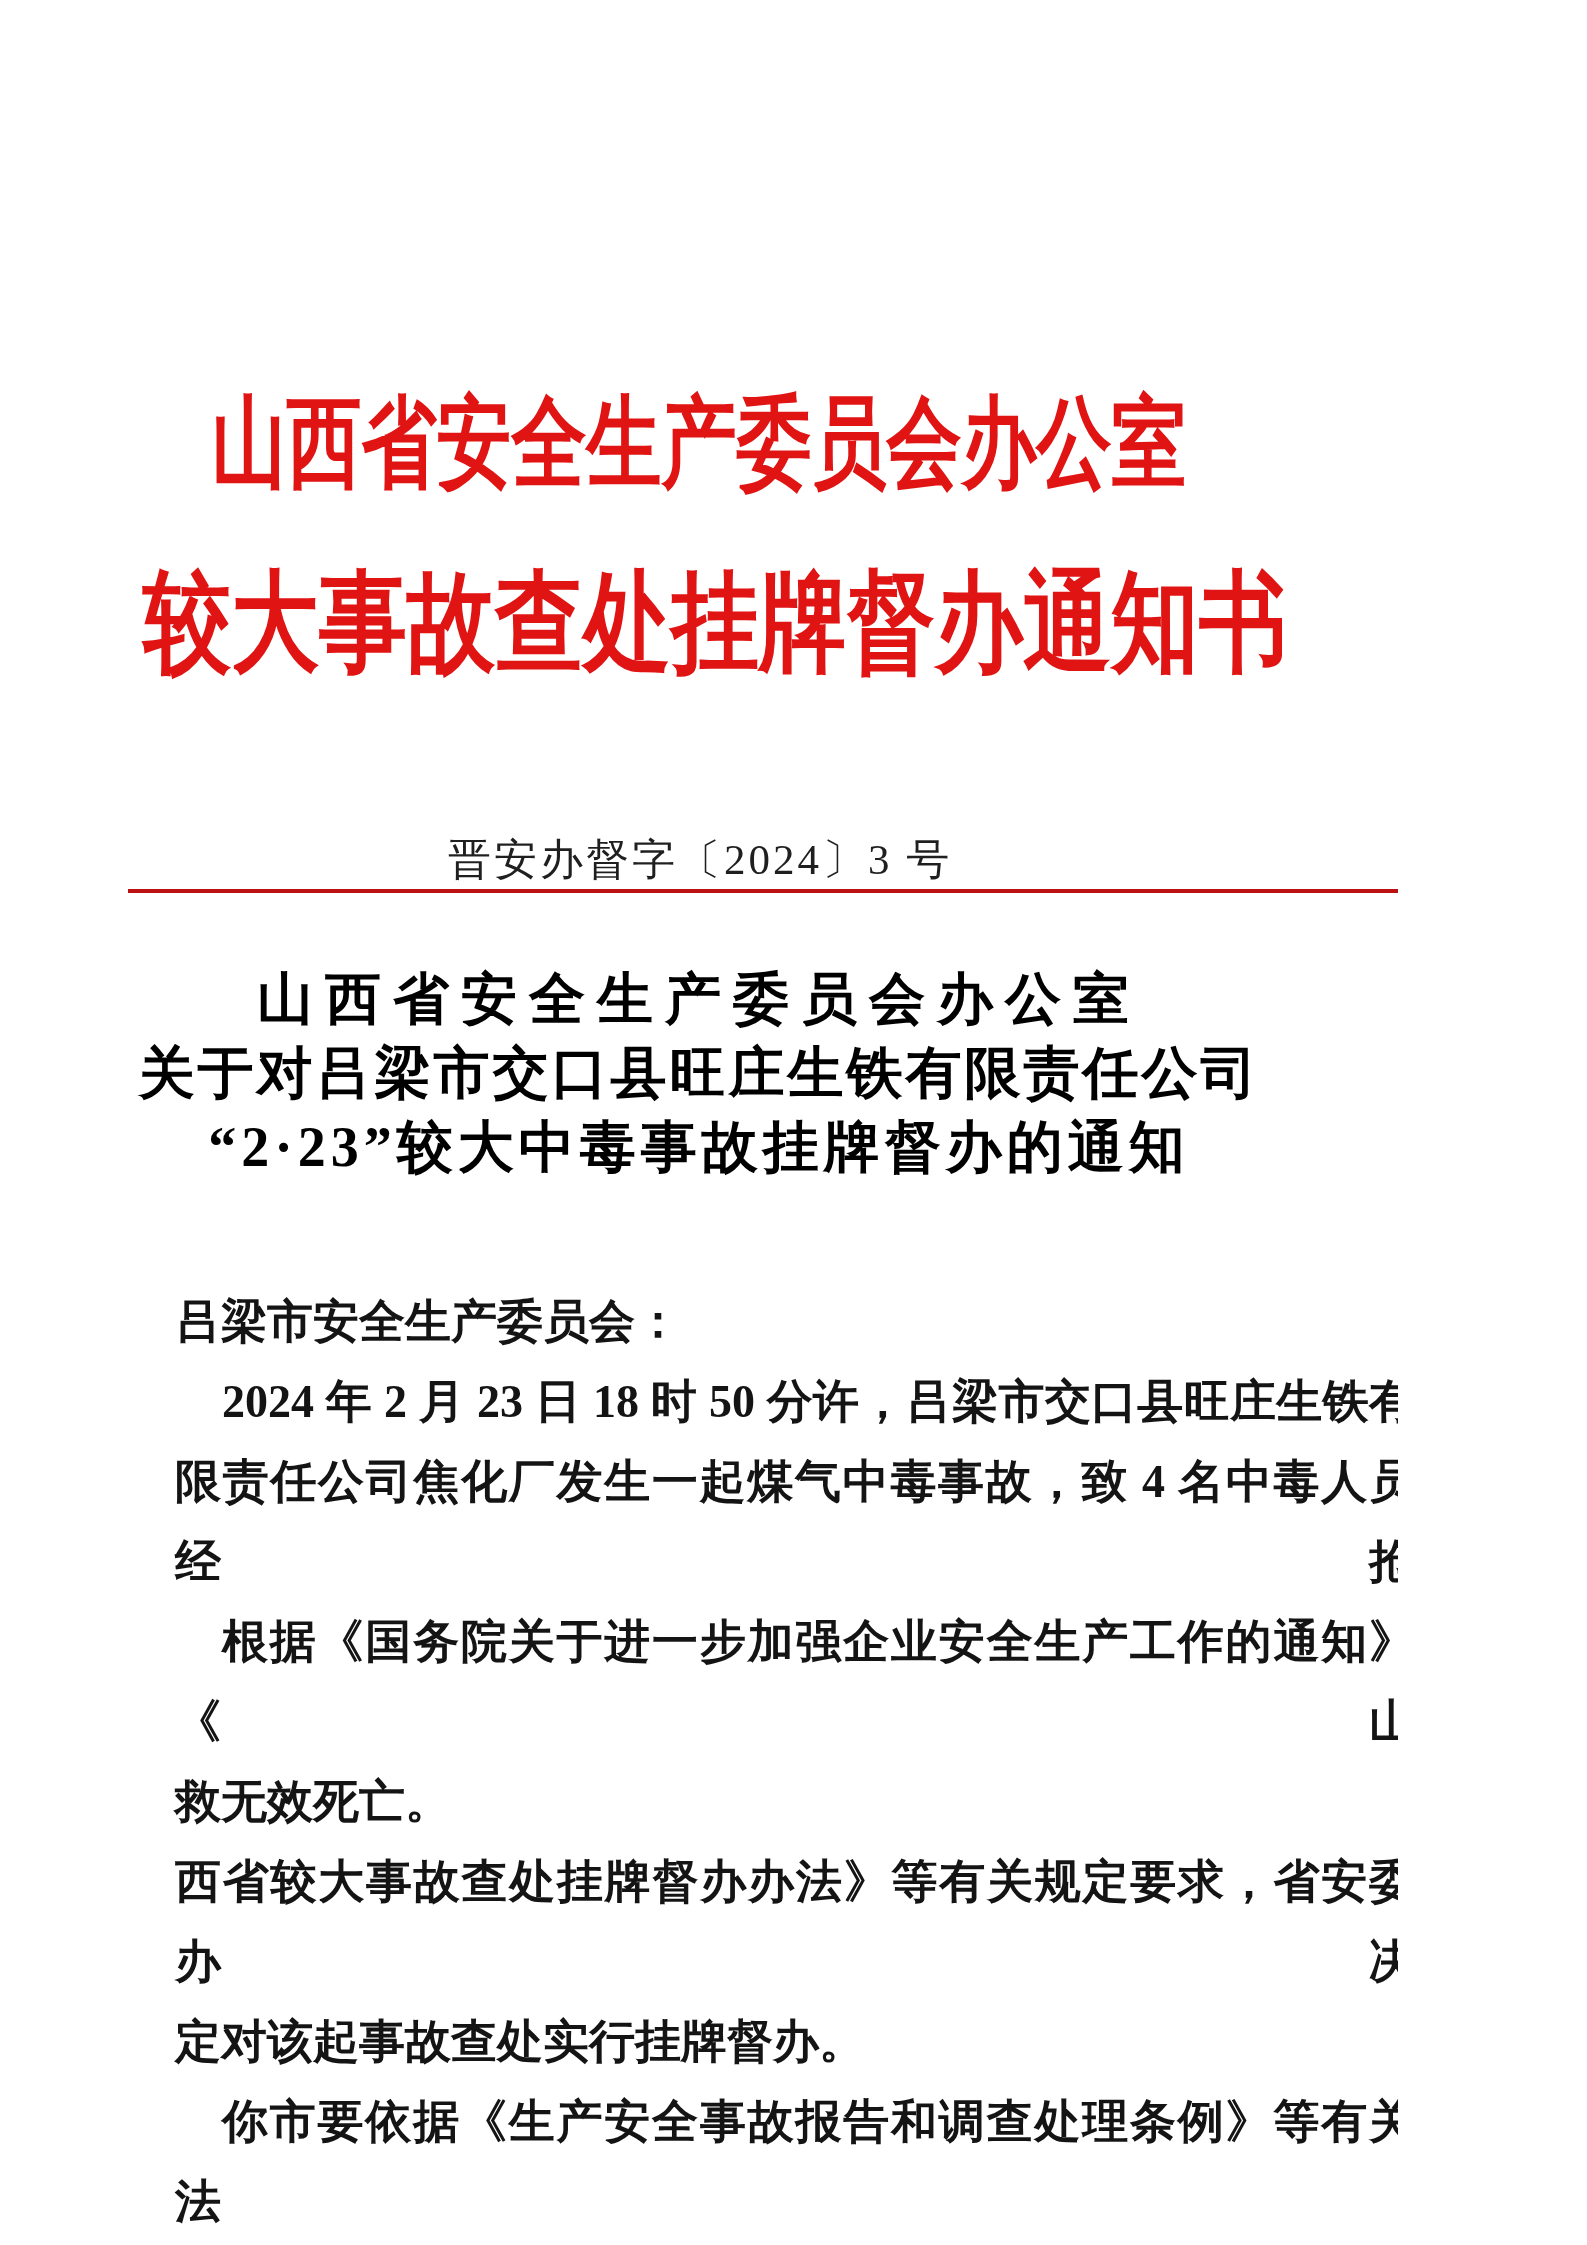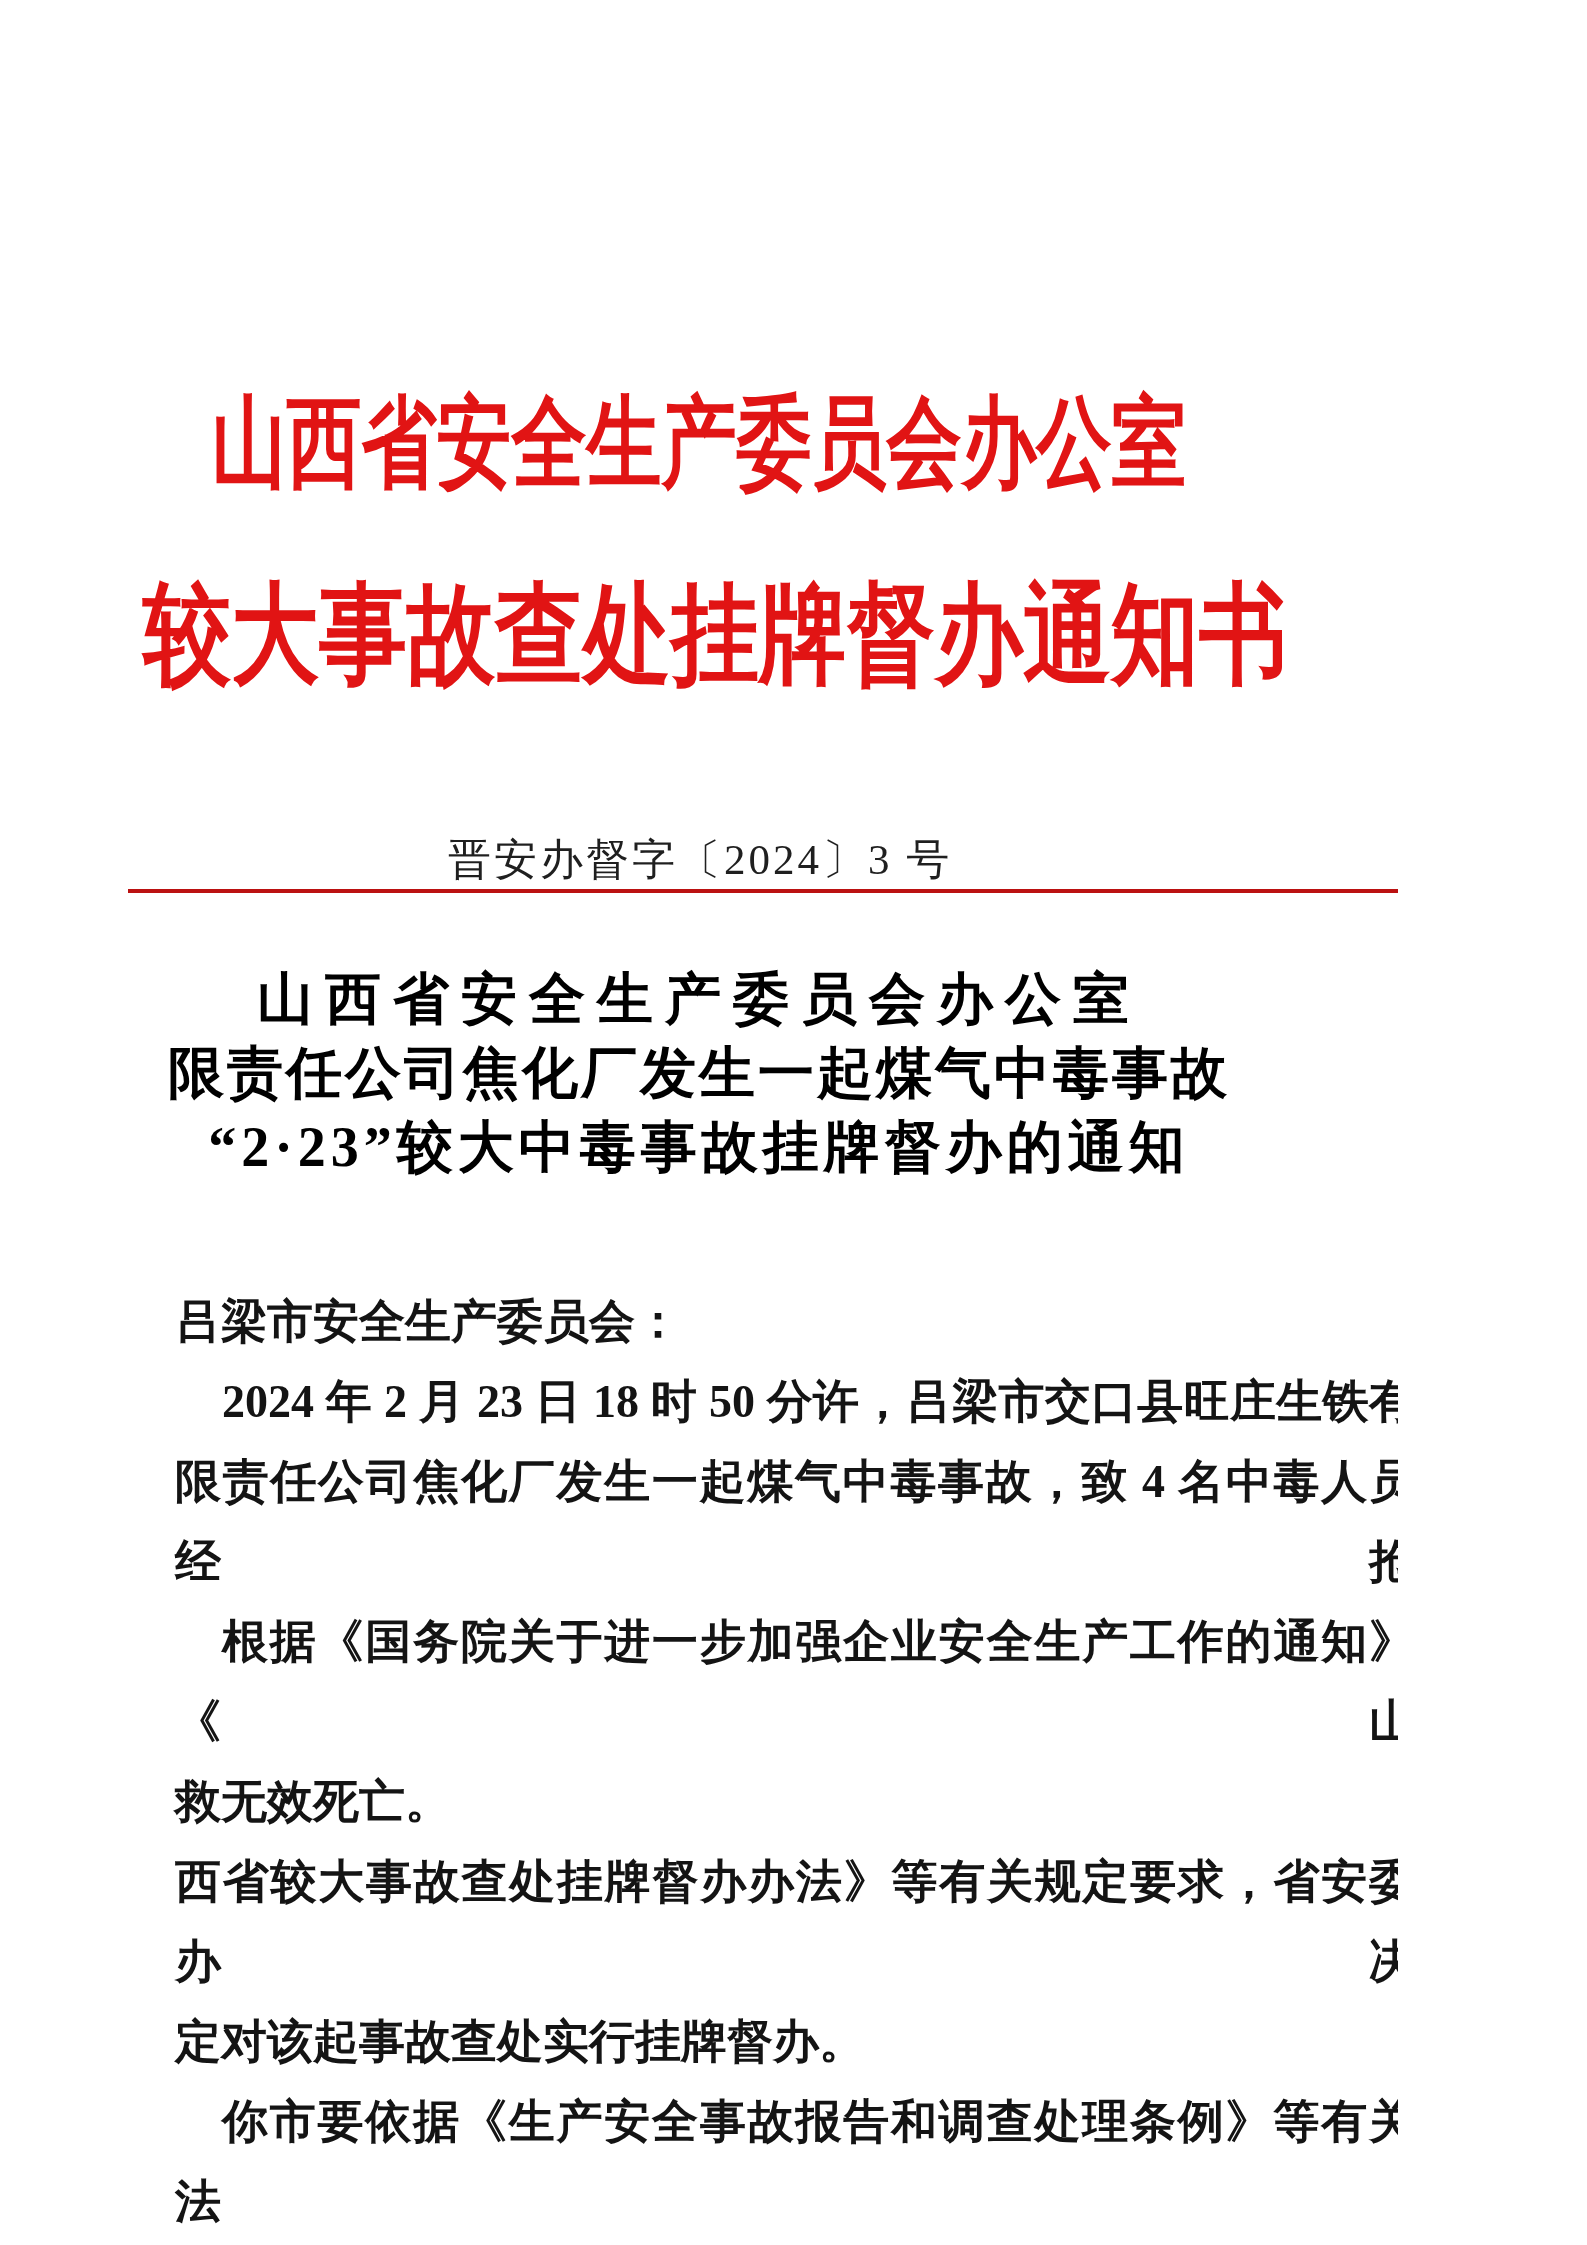--- a/index.html
+++ b/index.html
@@ -21,21 +21,21 @@
     position: absolute;
     left: 0;
     width: 100%;
     text-align: center;
     font-weight: bold;
     color: #e11414;
     line-height: 1;
     white-space: nowrap;
   }
   .red-head-1 { top: 394px; font-size: 100px; }
-  .red-head-2 { top: 580px; font-size: 110px; }
+  .red-head-2 { top: 568px; font-size: 110px; }
   .red-head .squeeze-1 { display: inline-block; transform: scaleX(0.75); transform-origin: 50% 50%; }
   .red-head .squeeze-2 { display: inline-block; transform: scaleX(0.80); transform-origin: 50% 50%; }
 
   
   .doc-number {
     position: absolute;
     top: 834px;
     left: 1px;
     width: 100%;
     text-align: center;
@@ -107,21 +107,21 @@
   <div class="red-head red-head-2">
     <span class="squeeze-2">较大事故查处挂牌督办通知书</span>
   </div>
 
   <div class="doc-number">晋安办督字〔2024〕3 号</div>
 
   <div class="red-rule"></div>
 
   <div class="doc-title">
     <div class="t1">山西省安全生产委员会办公室</div>
-    <div class="t2">限责任公司焦化厂发生一起煤气中毒事故</div>
+    <div class="t2">关于对吕梁市交口县旺庄生铁有限责任公司</div>
     <div class="t3">“2·23”较大中毒事故挂牌督办的通知</div>
   </div>
 
   <div class="body-text">
     <div class="line">吕梁市安全生产委员会：</div>
 
     <div class="line fill indent">2024 年 2 月 23 日 18 时 50 分许，吕梁市交口县旺庄生铁有</div>
     <div class="line fill">限责任公司焦化厂发生一起煤气中毒事故，致 4 名中毒人员经抢</div>
     <div class="line fill indent">根据《国务院关于进一步加强企业安全生产工作的通知》《山</div>
 

